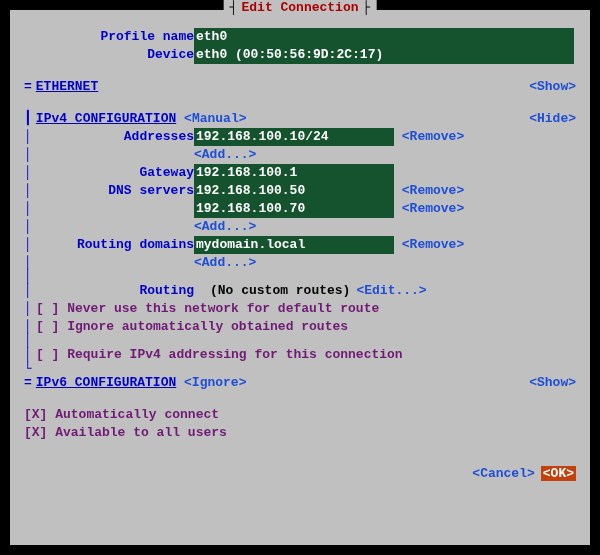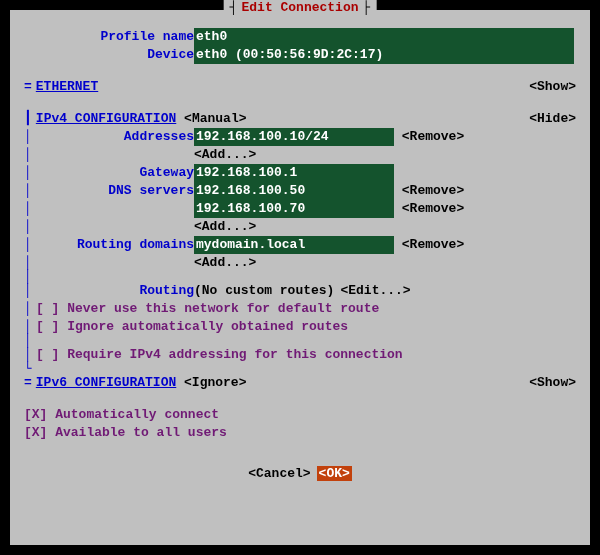--- a/index.html
+++ b/index.html
@@ -43,45 +43,46 @@
     .spacer { height: 14px; }
     .label-col {
       width: 170px;
       text-align: right;
       color: #0000cc;
       flex-shrink: 0;
     }
     .label-black {
       color: #000;
       padding-right: 6px;
+      margin-left: 16px;
     }
     .input-field {
       background: #14532d;
       color: #ffffff;
       padding: 0 2px;
       display: inline-block;
       min-width: 200px;
       border: none;
     }
     .input-wide { min-width: 380px; }
     .input-narrow { min-width: 200px; }
-    .angle-btn { color: #000000; }
+    .angle-btn { color: #1d4ed8; }
     .section-mark { color: #0000cc; margin-right: 4px; }
     .bar-mark { color: #0000cc; margin-right: 4px; }
     .section-label { color: #0000cc; text-decoration: underline; }
     .grow { flex: 1; }
     .check-row { color: #701a75; }
     .ok-btn {
       background: #c2410c;
       color: #ffffff;
       padding: 0 2px;
     }
     .bottom-row {
       display: flex;
-      justify-content: center;
+      justify-content: flex-end;
       gap: 6px;
       margin-top: 10px;
     }
     .bar-col { width: 12px; color: #0000cc; flex-shrink: 0; }
   </style>
 </head>
 <body>
 
 <div class="window">
   <div class="title-bar">

